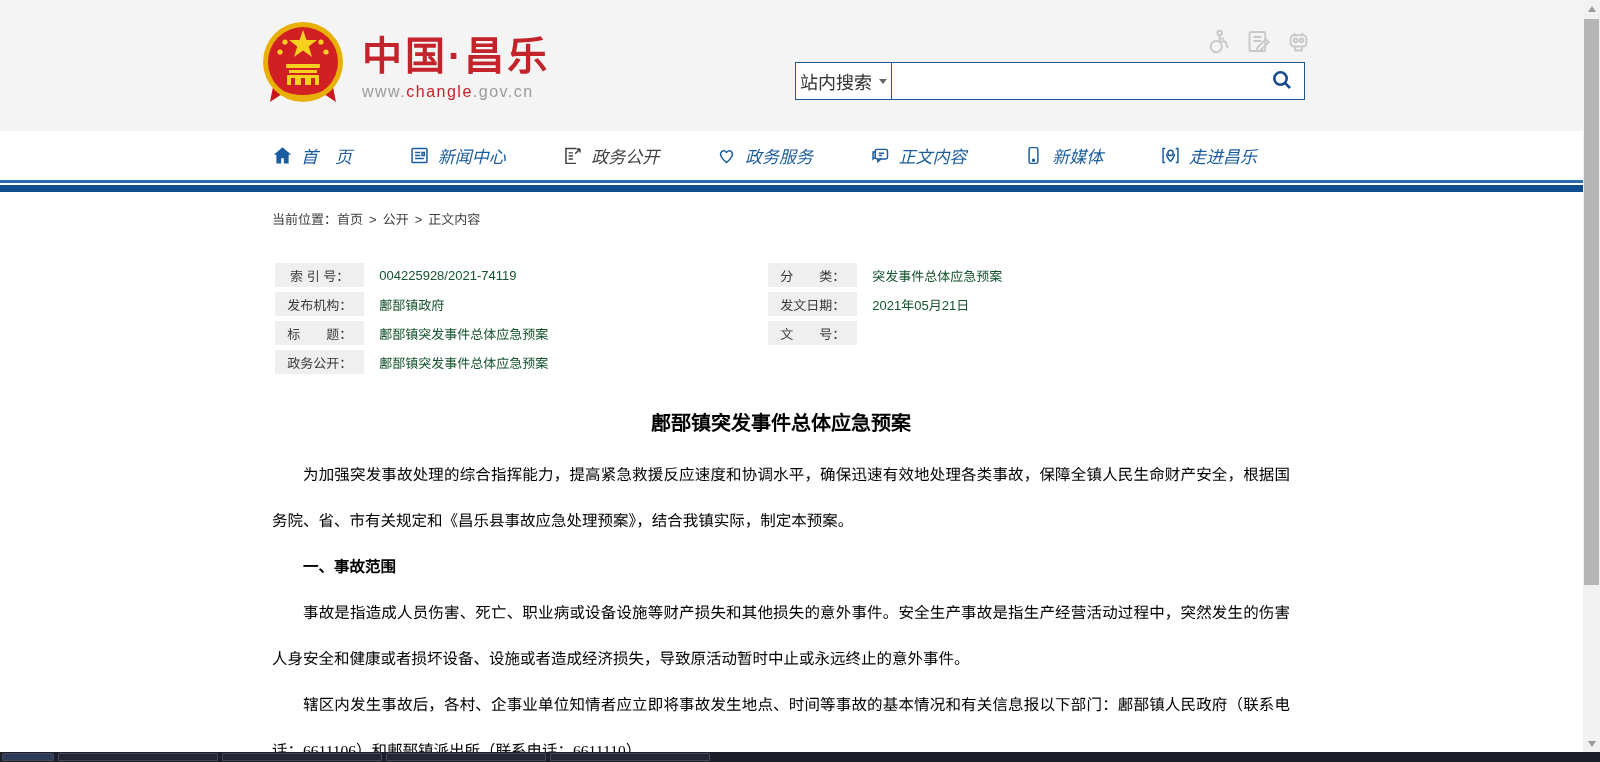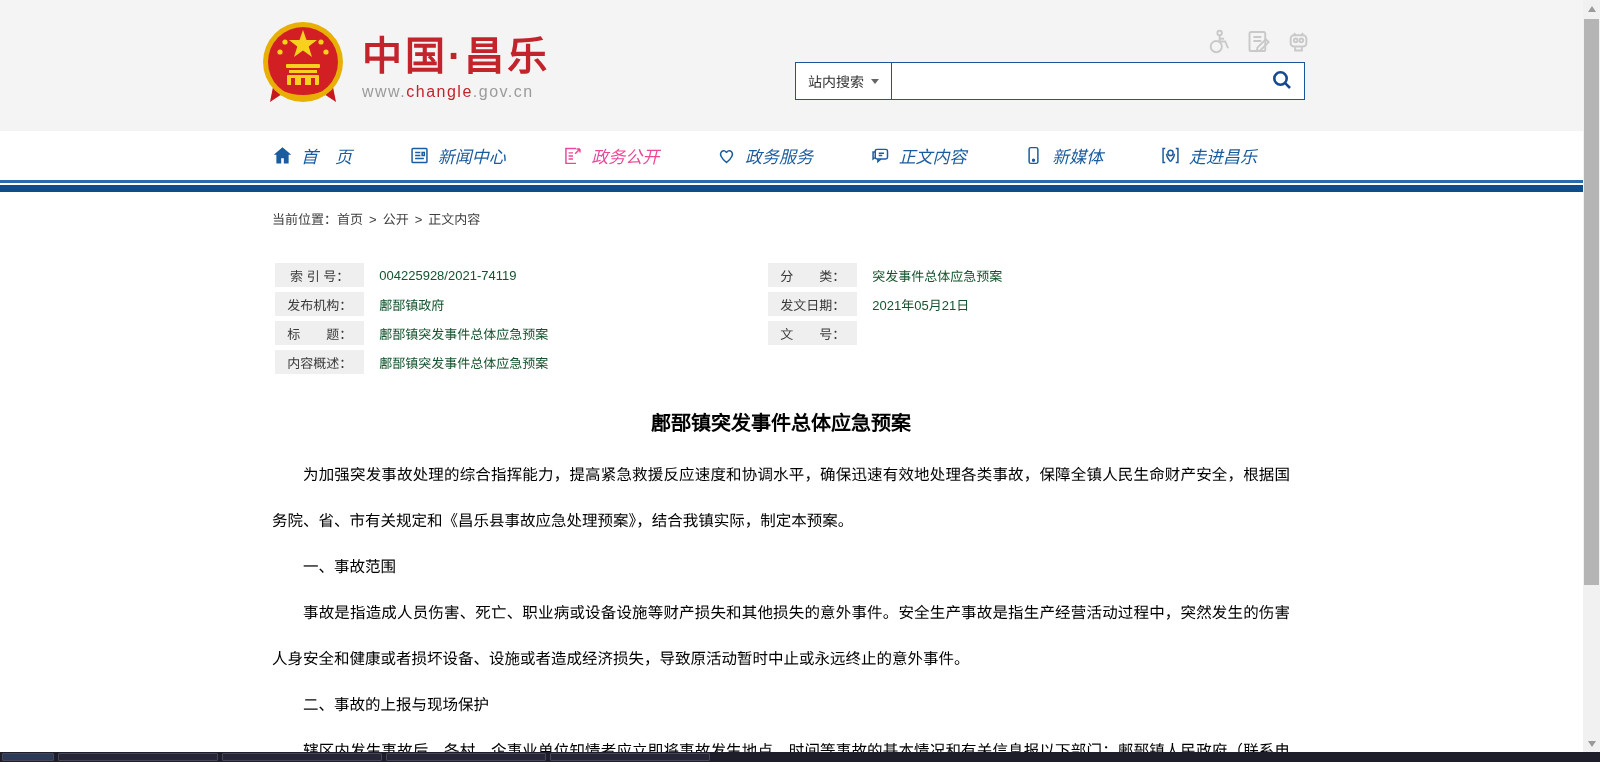--- a/index.html
+++ b/index.html
@@ -14,34 +14,34 @@
   .site-name { font-size:40px; font-weight:bold; color:#c3232b; letter-spacing:3px; line-height:46px; }
   .site-url { margin-top:4px; font-size:16px; font-weight:normal; letter-spacing:1.5px; color:#9b9b9b; }
   .site-url .red { color:#c3232b; }
 
   .utility { position:absolute; left:1205px; top:28px; display:flex; gap:13px; color:#c9c9c9; }
   .utility .uicon { width:27px; height:27px; cursor:pointer; }
 
   .searchbar { position:absolute; left:795px; top:62px; width:510px; height:38px;
     background:#fff; border:1px solid #1a5799; display:flex; align-items:center; }
   .search-scope { width:96px; height:100%; display:flex; align-items:center; justify-content:center;
-    gap:7px; border-right:1px solid #1a5799; font-size:14px; color:#333; cursor:pointer; }
+    gap:7px; border-right:1px solid #1a5799; font-size:18px; color:#333; cursor:pointer; }
   .caret { width:0; height:0; border-left:4px solid transparent; border-right:4px solid transparent;
     border-top:5px solid #666; }
   .search-input { flex:1; height:100%; border:none; outline:none; font-size:14px; padding:0 10px; background:transparent; }
   .search-btn { width:44px; height:100%; display:flex; align-items:center; justify-content:center;
     border:none; background:transparent; cursor:pointer; color:#17498f; }
 
   
   .mainnav { width:100%; height:49px; background:#fff; }
   .mainnav-inner { width:985px; margin-left:272px; height:100%; display:flex;
     justify-content:space-between; align-items:center;font-style:italic; }
   .nav-item { display:flex; align-items:center; gap:8px; font-size:17px; color:#1b5c9e;
     cursor:pointer; white-space:nowrap; }
-  .nav-item.active { color:#ec4899; }
+  .nav-item.active { color:#404040; }
   .nav-item .nicon { width:21px; height:21px; }
   .blue-line-thin { width:100%; height:3px; background:#2a6bad; }
   .blue-gap { width:100%; height:2px; background:#fff; }
   .blue-line-thick { width:100%; height:7px; background:#0d4d8e; }
 
   
   .breadcrumb { margin:17px 0 1px 272px; font-size:13px; color:#3f3f3f; }
   .breadcrumb a { color:#3f3f3f; text-decoration:none; cursor:pointer; }
   .breadcrumb .sep { margin:0 6px; }
 
@@ -53,21 +53,21 @@
   .meta-table .v1 { width:392px; }
   .meta-table .v2 { width:388px; }
 
   
   .article { width:1018px; margin:0 0 0 272px; }
   .article-title { margin:28px 0 16px 0; text-align:center; font-size:20px; font-weight:bold; color:#000;
     font-family:"Liberation Sans", sans-serif; }
   .article-body { font-family:"Liberation Serif", serif; font-size:15.5px; color:#000;
     line-height:46px; text-align:justify; }
   .article-body p { margin:0; text-indent:2em; }
-  .article-body p.heading { font-weight:normal; }
+  .article-body p.heading { font-weight:bold; }
 
   
   .scrollbar { position:absolute; right:0; top:0; width:17px; height:752px; background:#f1f1f1; }
   .sb-arrow { position:absolute; left:0; width:17px; height:17px; display:flex; align-items:center;
     justify-content:center; cursor:pointer; }
   .sb-up { top:0; } .sb-down { bottom:0; }
   .tri-up { width:0; height:0; border-left:4px solid transparent; border-right:4px solid transparent;
     border-bottom:6px solid #9a9a9a; }
   .tri-down { width:0; height:0; border-left:4px solid transparent; border-right:4px solid transparent;
     border-top:6px solid #9a9a9a; }
@@ -250,33 +250,32 @@
       <td class="meta-label">发文日期：</td>
       <td class="meta-value v2">2021年05月21日</td>
     </tr>
     <tr>
       <td class="meta-label">标　　题：</td>
       <td class="meta-value v1">鄌郚镇突发事件总体应急预案</td>
       <td class="meta-label">文　　号：</td>
       <td class="meta-value v2"></td>
     </tr>
     <tr>
-      <td class="meta-label">内容概述：</td>
+      <td class="meta-label">政务公开：</td>
       <td class="meta-value" colspan="3">鄌郚镇突发事件总体应急预案</td>
     </tr>
   </tbody>
     </table>
 
   <div class="article">
     <h1 class="article-title">鄌郚镇突发事件总体应急预案</h1>
     <div class="article-body">
       <p>为加强突发事故处理的综合指挥能力，提高紧急救援反应速度和协调水平，确保迅速有效地处理各类事故，保障全镇人民生命财产安全，根据国务院、省、市有关规定和《昌乐县事故应急处理预案》，结合我镇实际，制定本预案。</p>
       <p class="heading">一、事故范围</p>
       <p>事故是指造成人员伤害、死亡、职业病或设备设施等财产损失和其他损失的意外事件。安全生产事故是指生产经营活动过程中，突然发生的伤害人身安全和健康或者损坏设备、设施或者造成经济损失，导致原活动暂时中止或永远终止的意外事件。</p>
-      <p class="heading">二、事故的上报与现场保护</p>
       <p>辖区内发生事故后，各村、企事业单位知情者应立即将事故发生地点、时间等事故的基本情况和有关信息报以下部门：鄌郚镇人民政府（联系电话：6611106）和鄌郚镇派出所（联系电话：6611110）。</p>
 
     </div>
   </div>
 
 </div>
 
 <div class="scrollbar">
   <div class="sb-arrow sb-up">
       <span class="tri-up"></span>

